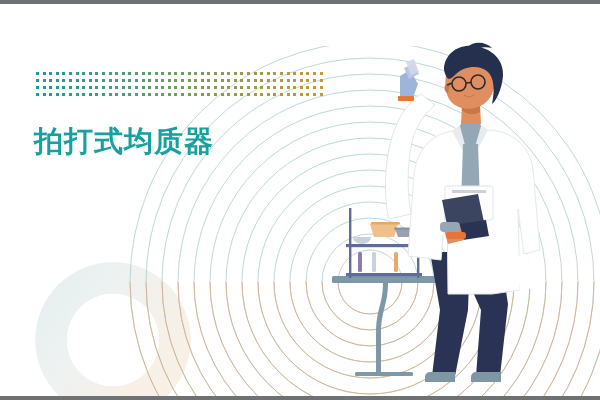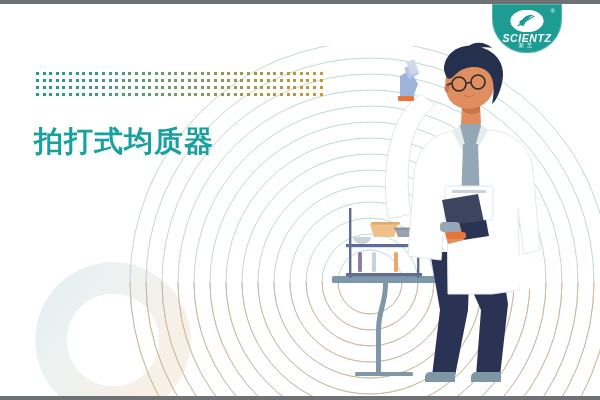--- a/index.html
+++ b/index.html
@@ -215,27 +215,14 @@
         <path d="M442,196 L478,190 L484,218 L448,226 Z" fill="#3b4560"></path>
         <path d="M446,222 L486,216 L489,232 L450,238 Z" fill="#2b3355"></path>
       </g>
 
       <path d="M444,226 L460,222 L464,236 L448,240 Z" fill="#e08e5f"></path>
       <rect x="440" y="218" width="20" height="10" rx="4" fill="#93a7b5"></rect>
       <rect x="446" y="228" width="20" height="7" rx="3" fill="#e8743a"></rect>
     </g>
   </svg>
 
-  <div class="logo">
-    <div class="logo-emblem">
-      <svg viewBox="0 0 33 22" width="33" height="22">
-        <ellipse cx="16.5" cy="11" rx="16.5" ry="11" fill="#ffffff"></ellipse>
-        <path d="M9,15 C11,8 17,4 23,5 C19,7 15,11 13,16 Z" fill="#1d9c93"></path>
-        <path d="M7,16 L24,6" stroke="#1d9c93" stroke-width="1.1" fill="none"></path>
-        <circle cx="11.5" cy="12.5" r="2.6" fill="#1d9c93"></circle>
-      </svg>
-    </div>
-    <span class="logo-reg">®</span>
-    <div class="logo-word">SCIENTZ</div>
-    <div class="logo-cn">新芝</div>
-  </div>
 
 </div>
 
 </body></html>

